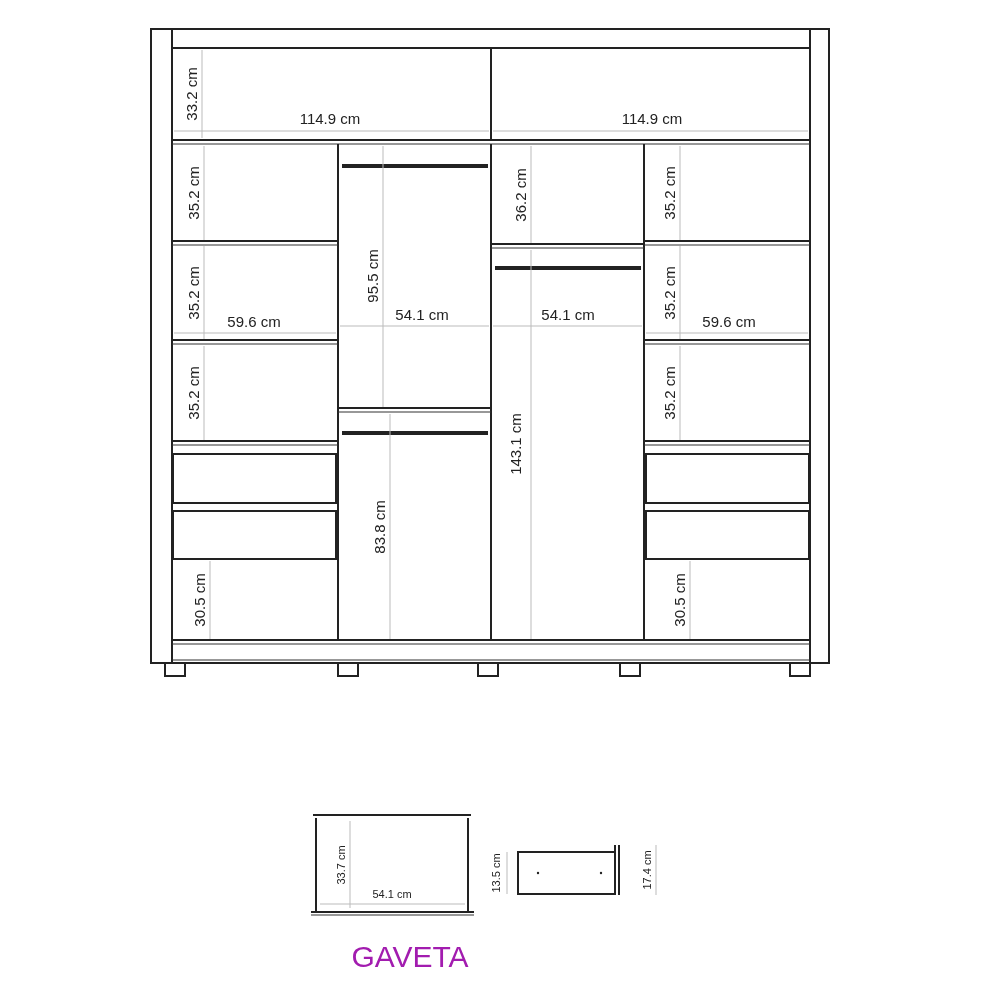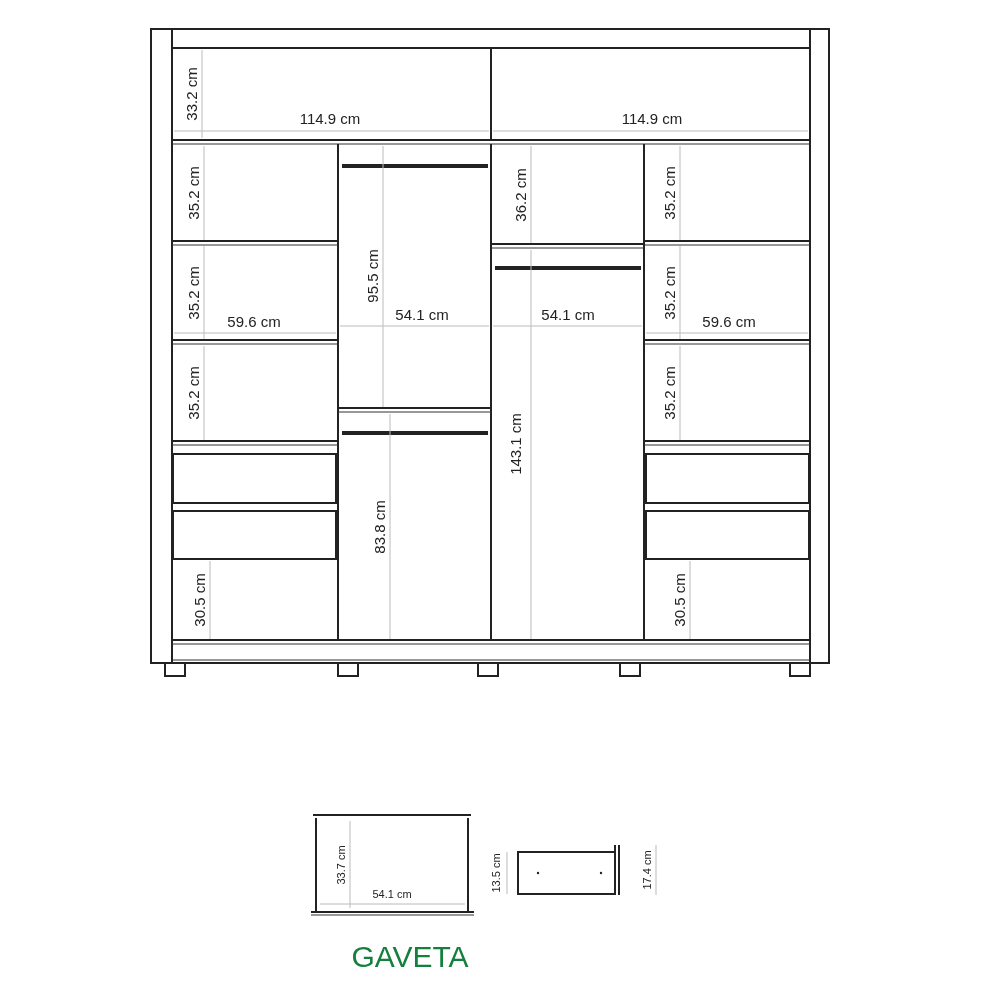--- a/index.html
+++ b/index.html
@@ -4,21 +4,21 @@
 <style>
   html, body { margin:0; padding:0; background:#ffffff; }
   body { width:1000px; height:1000px; position:relative; overflow:hidden; font-family:"Liberation Sans", sans-serif; }
   svg { position:absolute; left:0; top:0; }
   .ln { stroke:#222; fill:none; stroke-width:2; }
   .thin { stroke:#333; fill:none; stroke-width:1.2; }
   .dim { stroke:#bbb; stroke-width:1; fill:none; }
   .rod { stroke:#222; stroke-width:4; }
   .lbl { font-family:"Liberation Sans", sans-serif; font-size:15px; fill:#222; }
   .lbl-s { font-family:"Liberation Sans", sans-serif; font-size:11px; fill:#222; }
-  .title { position:absolute; left:0; width:820px; top:940px; text-align:center; font-size:30px; color:#15803d; font-family:"Liberation Sans", sans-serif; }
+  .title { position:absolute; left:0; width:820px; top:940px; text-align:center; font-size:30px; color:#a21caf; font-family:"Liberation Sans", sans-serif; }
 </style>
 </head>
 <body>
 
 <svg width="1000" height="1000" viewBox="0 0 1000 1000">
 
   <g>
     <rect class="ln" x="151" y="29" width="678" height="634"></rect>
     <line class="ln" x1="172" y1="29" x2="172" y2="663"></line>
     <line class="ln" x1="810" y1="29" x2="810" y2="663"></line>

